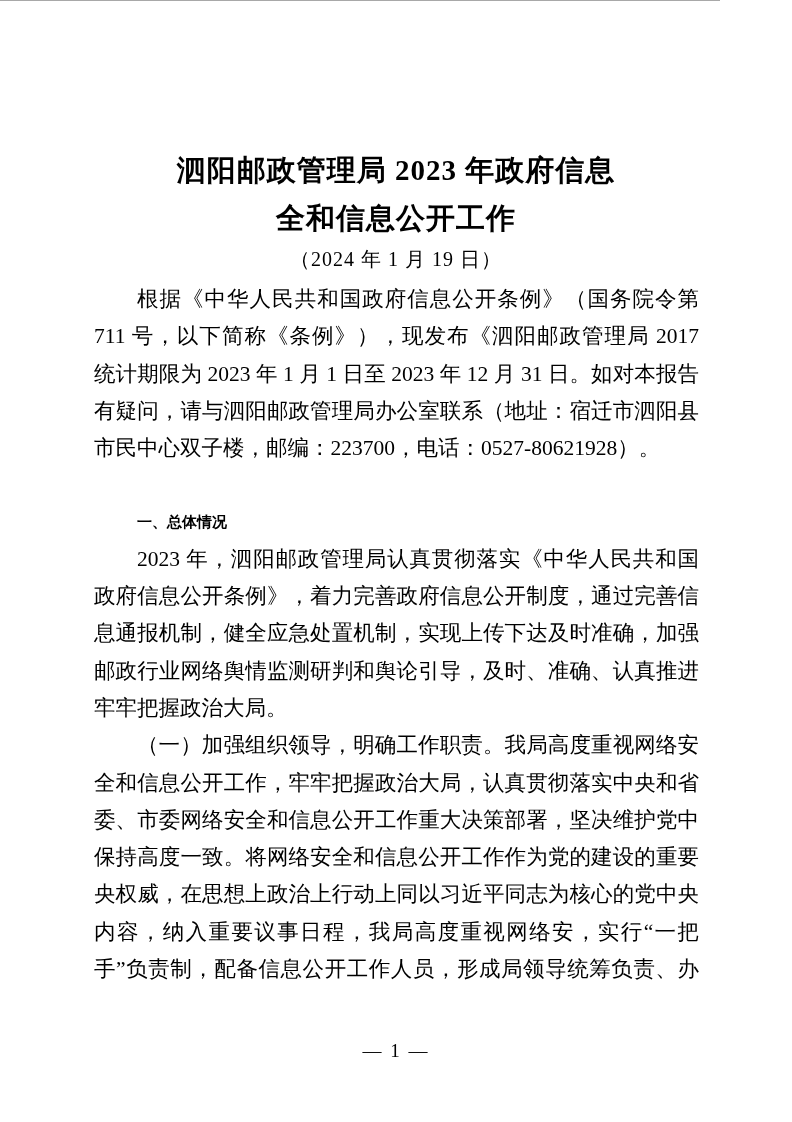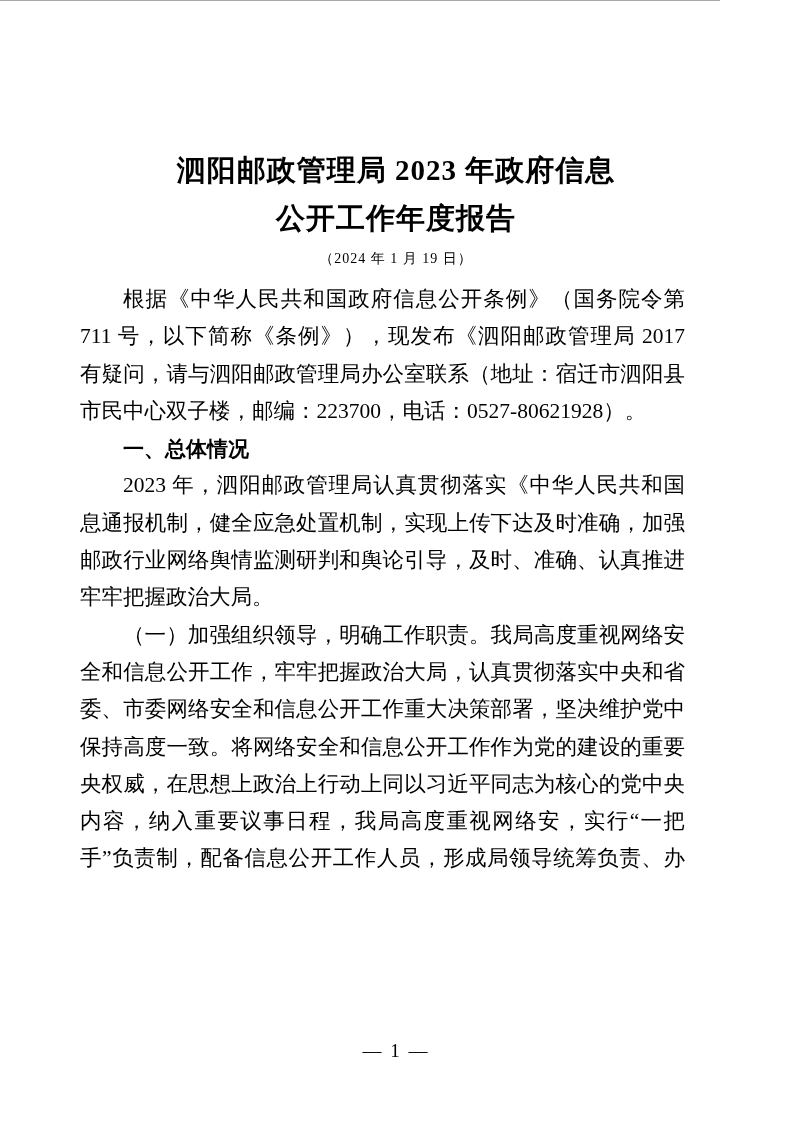--- a/index.html
+++ b/index.html
@@ -29,29 +29,29 @@
     width: 792px;
     text-align: center;
   }
   .doc-title {
     font-size: 29px;
     font-weight: 700;
     line-height: 48px;
     letter-spacing: 1px;
   }
   .doc-date {
-    font-size: 14px;
+    font-size: 20px;
     line-height: 28px;
     margin-top: 3px;
     letter-spacing: 1px;
   }
   .doc-body {
     position: absolute;
     top: 281px;
-    left: 80px;
+    left: 94px;
     width: 605px;
     font-size: 21.5px;
   }
   .line {
     height: 37.3px;
     line-height: 37.3px;
     text-align: justify;
     text-align-last: justify;
     text-justify: inter-character;
     white-space: nowrap;
@@ -60,60 +60,63 @@
   .line.nojust {
     text-align: right;
     text-align-last: left;
   }
   .line.indent {
     text-indent: 43px;
   }
   .block.heading .line {
     font-family: "Liberation Sans", "DejaVu Sans", sans-serif;
     font-weight: 700;
-    font-size: 21px;
+    font-size: 15px;
     text-align: left;
     text-align-last: left;
     text-indent: 43px;
+    margin-top: 36px;
   }
   .page-number {
     position: absolute;
     top: 1039px;
     left: 0;
     width: 792px;
     text-align: center;
     font-size: 19px;
     line-height: 24px;
     letter-spacing: 2px;
   }
 </style>
 </head>
 <body>
 
 <div class="page">
   <div class="top-edge"></div>
 
   <div class="title-block">
     <div class="doc-title">泗阳邮政管理局 2023 年政府信息</div>
-    <div class="doc-title">公开工作年度报告</div>
+    <div class="doc-title">全和信息公开工作</div>
     <div class="doc-date">（2024 年 1 月 19 日）</div>
   </div>
 
   <div class="doc-body">
       <div class="block para">
         <div class="line indent">根据《中华人民共和国政府信息公开条例》（国务院令第</div>
         <div class="line">711 号，以下简称《条例》），现发布《泗阳邮政管理局 2017</div>
+        <div class="line">统计期限为 2023 年 1 月 1 日至 2023 年 12 月 31 日。如对本报告</div>
         <div class="line">有疑问，请与泗阳邮政管理局办公室联系（地址：宿迁市泗阳县</div>
         <div class="line nojust">市民中心双子楼，邮编：223700，电话：0527-80621928）。</div>
       </div>
       <div class="block heading">
         <div class="line indent nojust">一、总体情况</div>
       </div>
       <div class="block para">
         <div class="line indent">2023 年，泗阳邮政管理局认真贯彻落实《中华人民共和国</div>
+        <div class="line">政府信息公开条例》，着力完善政府信息公开制度，通过完善信</div>
         <div class="line">息通报机制，健全应急处置机制，实现上传下达及时准确，加强</div>
         <div class="line">邮政行业网络舆情监测研判和舆论引导，及时、准确、认真推进</div>
         <div class="line nojust">牢牢把握政治大局。</div>
       </div>
       <div class="block para">
         <div class="line indent">（一）加强组织领导，明确工作职责。我局高度重视网络安</div>
         <div class="line">全和信息公开工作，牢牢把握政治大局，认真贯彻落实中央和省</div>
         <div class="line">委、市委网络安全和信息公开工作重大决策部署，坚决维护党中</div>
         <div class="line">保持高度一致。将网络安全和信息公开工作作为党的建设的重要</div>
         <div class="line">央权威，在思想上政治上行动上同以习近平同志为核心的党中央</div>

